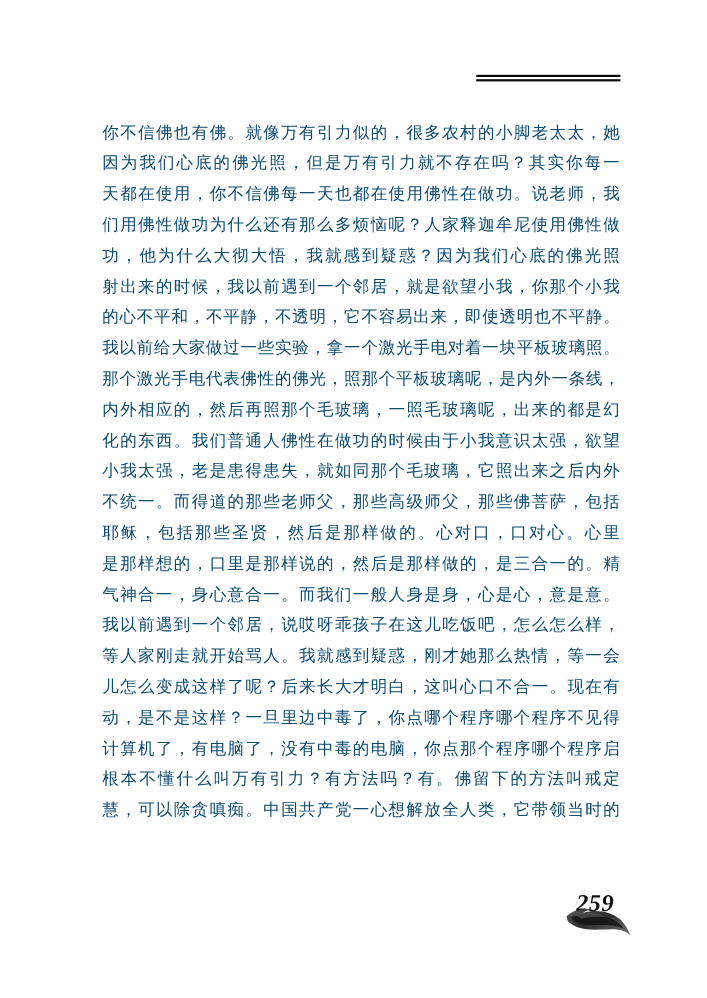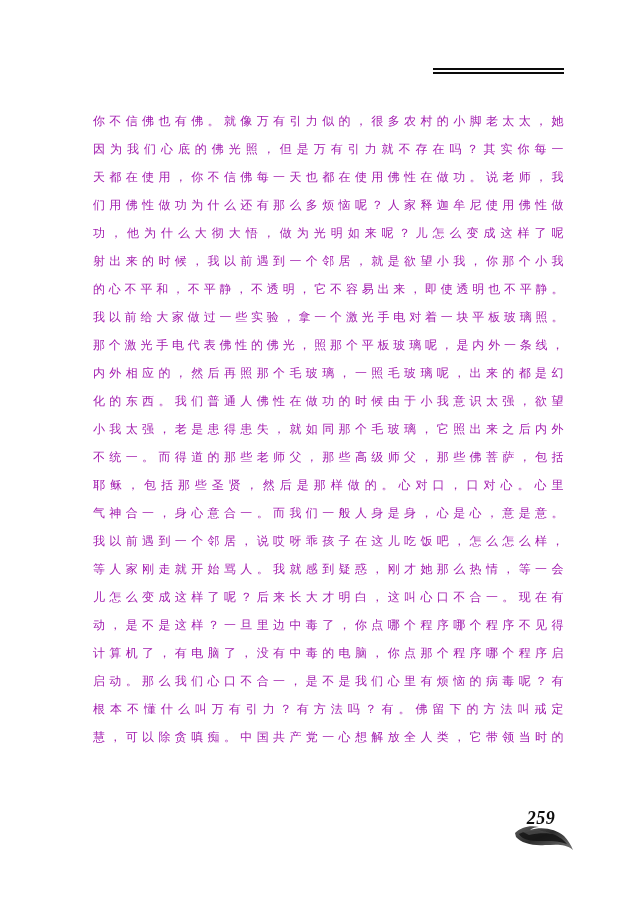--- a/index.html
+++ b/index.html
@@ -23,42 +23,42 @@
     height: 6px;
     box-sizing: border-box;
     border-top: 2px solid #0a0a0a;
     border-bottom: 2px solid #0a0a0a;
   }
   .text-block {
     position: absolute;
     left: 93px;
     top: 107px;
     width: 470px;
-    color: #a21caf;
-    font-size: 12px;
+    color: #0c4a6e;
+    font-size: 15px;
     letter-spacing: -0.4px;
   }
   .text-line {
     height: 28px;
     line-height: 28px;
     white-space: nowrap;
     overflow: visible;
     text-align: justify;
     text-align-last: justify;
   }
   .page-number {
     position: absolute;
     left: 522px;
     top: 808px;
     width: 38px;
     text-align: center;
     font-family: "Liberation Serif", serif;
     font-style: italic;
     font-weight: bold;
-    font-size: 18px;
+    font-size: 22px;
     letter-spacing: 0.5px;
     color: #0d0d0d;
   }
   .ink-brush {
     position: absolute;
     left: 513px;
     top: 824px;
     width: 62px;
     height: 30px;
     filter: blur(0.4px);
@@ -69,37 +69,37 @@
 
 <div class="page">
 
   <div class="header-rule"></div>
 
   <div class="text-block">
       <div class="text-line">你不信佛也有佛。就像万有引力似的，很多农村的小脚老太太，她</div>
       <div class="text-line">因为我们心底的佛光照，但是万有引力就不存在吗？其实你每一</div>
       <div class="text-line">天都在使用，你不信佛每一天也都在使用佛性在做功。说老师，我</div>
       <div class="text-line">们用佛性做功为什么还有那么多烦恼呢？人家释迦牟尼使用佛性做</div>
-      <div class="text-line">功，他为什么大彻大悟，做为光明如来呢？儿怎么变成这样了呢</div>
+      <div class="text-line">功，他为什么大彻大悟，我就感到疑惑？因为我们心底的佛光照</div>
       <div class="text-line">射出来的时候，我以前遇到一个邻居，就是欲望小我，你那个小我</div>
       <div class="text-line">的心不平和，不平静，不透明，它不容易出来，即使透明也不平静。</div>
       <div class="text-line">我以前给大家做过一些实验，拿一个激光手电对着一块平板玻璃照。</div>
       <div class="text-line">那个激光手电代表佛性的佛光，照那个平板玻璃呢，是内外一条线，</div>
       <div class="text-line">内外相应的，然后再照那个毛玻璃，一照毛玻璃呢，出来的都是幻</div>
       <div class="text-line">化的东西。我们普通人佛性在做功的时候由于小我意识太强，欲望</div>
       <div class="text-line">小我太强，老是患得患失，就如同那个毛玻璃，它照出来之后内外</div>
       <div class="text-line">不统一。而得道的那些老师父，那些高级师父，那些佛菩萨，包括</div>
       <div class="text-line">耶稣，包括那些圣贤，然后是那样做的。心对口，口对心。心里</div>
+      <div class="text-line">是那样想的，口里是那样说的，然后是那样做的，是三合一的。精</div>
       <div class="text-line">气神合一，身心意合一。而我们一般人身是身，心是心，意是意。</div>
       <div class="text-line">我以前遇到一个邻居，说哎呀乖孩子在这儿吃饭吧，怎么怎么样，</div>
       <div class="text-line">等人家刚走就开始骂人。我就感到疑惑，刚才她那么热情，等一会</div>
       <div class="text-line">儿怎么变成这样了呢？后来长大才明白，这叫心口不合一。现在有</div>
       <div class="text-line">动，是不是这样？一旦里边中毒了，你点哪个程序哪个程序不见得</div>
       <div class="text-line">计算机了，有电脑了，没有中毒的电脑，你点那个程序哪个程序启</div>
-      <div class="text-line">启动。那么我们心口不合一，是不是我们心里有烦恼的病毒呢？有</div>
       <div class="text-line">根本不懂什么叫万有引力？有方法吗？有。佛留下的方法叫戒定</div>
       <div class="text-line">慧，可以除贪嗔痴。中国共产党一心想解放全人类，它带领当时的</div>
     </div>
 
   <div class="page-number">259</div>
 
   <svg class="ink-brush" viewBox="0 0 62 30" xmlns="http://www.w3.org/2000/svg">
     <defs>
       <linearGradient id="inkGrad" x1="0" y1="0" x2="1" y2="1">
         <stop offset="0" stop-color="#4f4f4f"></stop>

